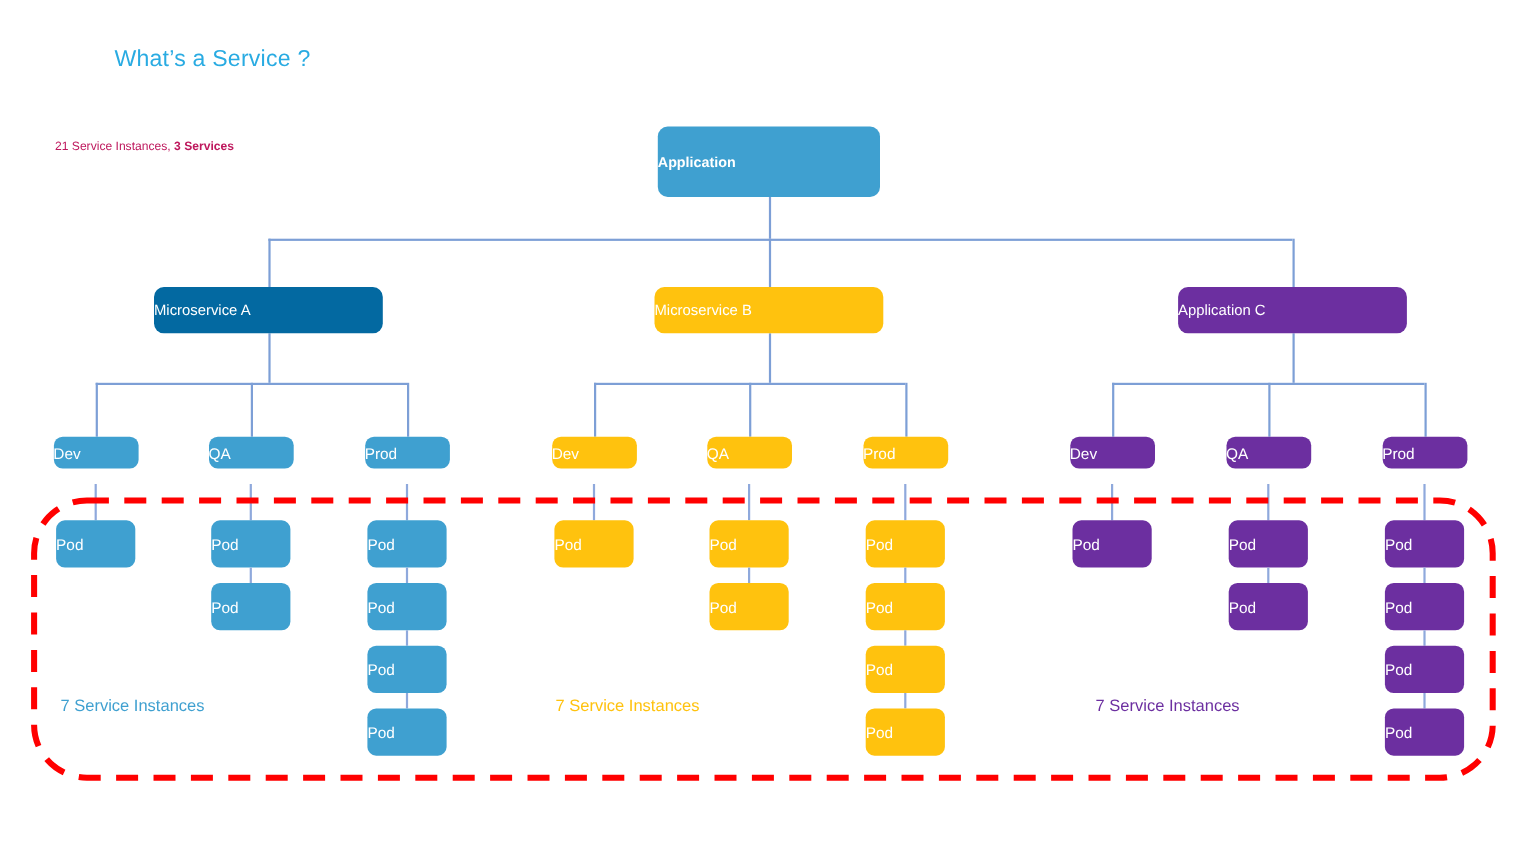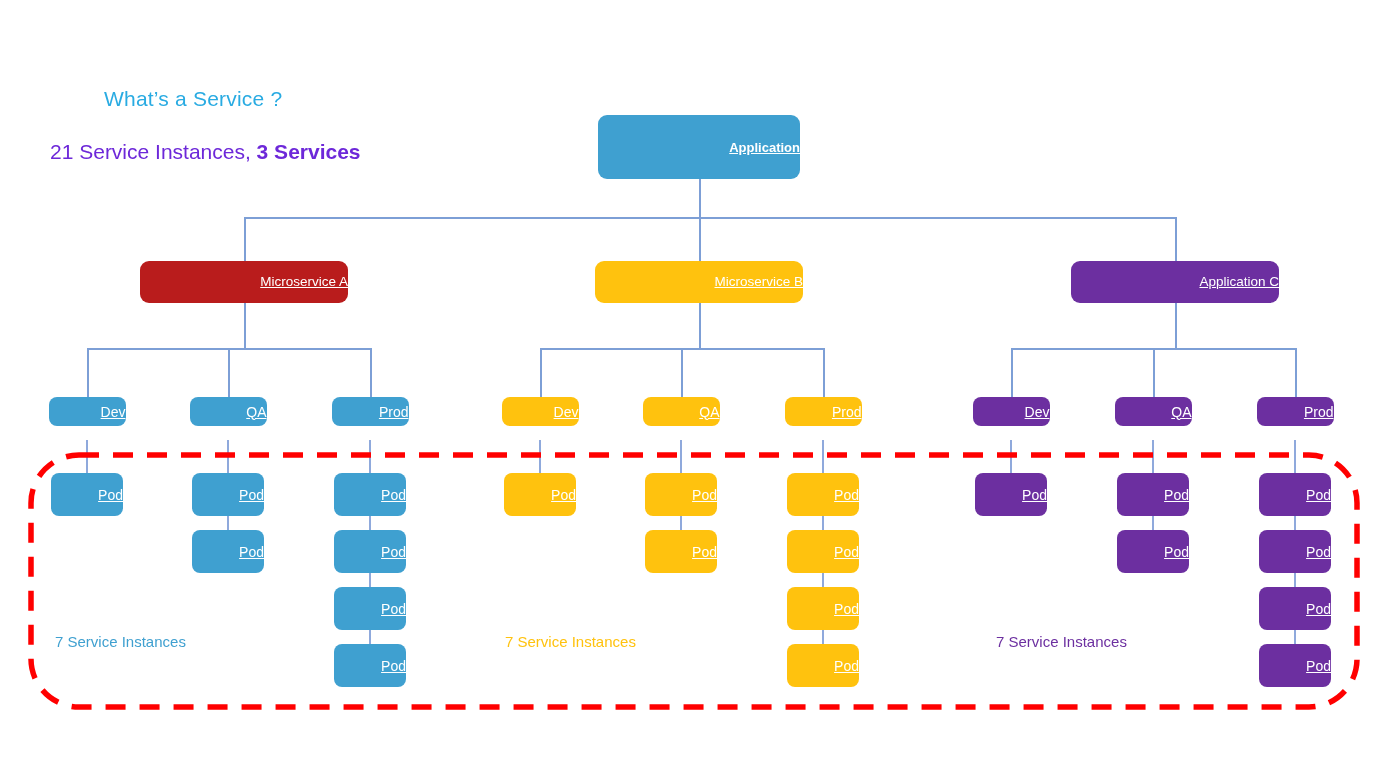--- a/index.html
+++ b/index.html
@@ -22,28 +22,27 @@
 
   
   .slide-title {
     position: absolute;
     left: 104px;
     top: 42px;
     font-size: 21px;
     color: #29ABE2;
     white-space: nowrap;
     letter-spacing: .2px;
-    margin-top: 45px;
   }
   .total-label {
     position: absolute;
     left: 50px;
-    top: 140px;
-    font-size: 21px;
-    color: #6d28d9;
+    top: 127px;
+    font-size: 11px;
+    color: #be185d;
     white-space: nowrap;
   }
   .total-label .strong {
     font-weight: bold;
   }
   .instances-label {
     position: absolute;
     top: 633px;
     font-size: 15px;
     white-space: nowrap;
@@ -60,27 +59,26 @@
     position: absolute;
     width: 1.6px;
     background: #8fa9dc;
   }
 
   
   .node {
     position: absolute;
     display: flex;
     align-items: center;
-    justify-content: flex-end;
+    justify-content: flex-start;
     color: #ffffff;
     font-weight: bold;
     box-sizing: border-box;
     text-align: center;
     line-height: 1;
-    text-decoration: underline;
   }
   .node.app {
     width: 202px;
     height: 64px;
     border-radius: 9px;
     font-size: 13px;
   }
   .node.ms {
     width: 208px;
     height: 42px;
@@ -127,21 +125,21 @@
 
   <div id="graph">
       <div class="conn v" style="left: 699px; top: 179px; height: 38px;"></div>
       <div class="conn h" style="left: 244px; top: 217px; width: 931px;"></div>
       <div class="node app" style="left: 598px; top: 115px; background: rgb(63, 160, 208);">
         <span>Application</span>
       </div>
       <div class="conn v" style="left: 244px; top: 217px; height: 44px;"></div>
       <div class="conn v" style="left: 244px; top: 303px; height: 45px;"></div>
       <div class="conn h" style="left: 87px; top: 348px; width: 283px;"></div>
-      <div class="node ms" style="left: 140px; top: 261px; background: #b91c1c;">
+      <div class="node ms" style="left: 140px; top: 261px; background: #0369a1;">
         <span>Microservice A</span>
       </div>
       <div class="conn v" style="left: 87px; top: 348px; height: 49px;"></div>
       <div class="node env" style="left: 48.5px; top: 397px; background: rgb(63, 160, 208);">
         <span>Dev</span>
       </div>
       <div class="pod-link" style="left: 86.2px; top: 440px; height: 33px;"></div>
       <div class="node pod" style="left: 51px; top: 473px; background: rgb(63, 160, 208);">
         <span>Pod</span>
       </div>

